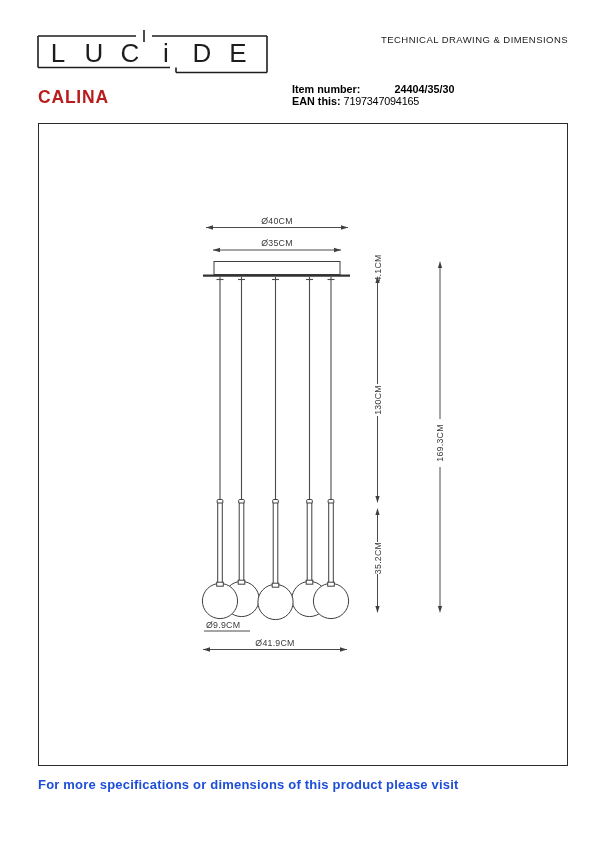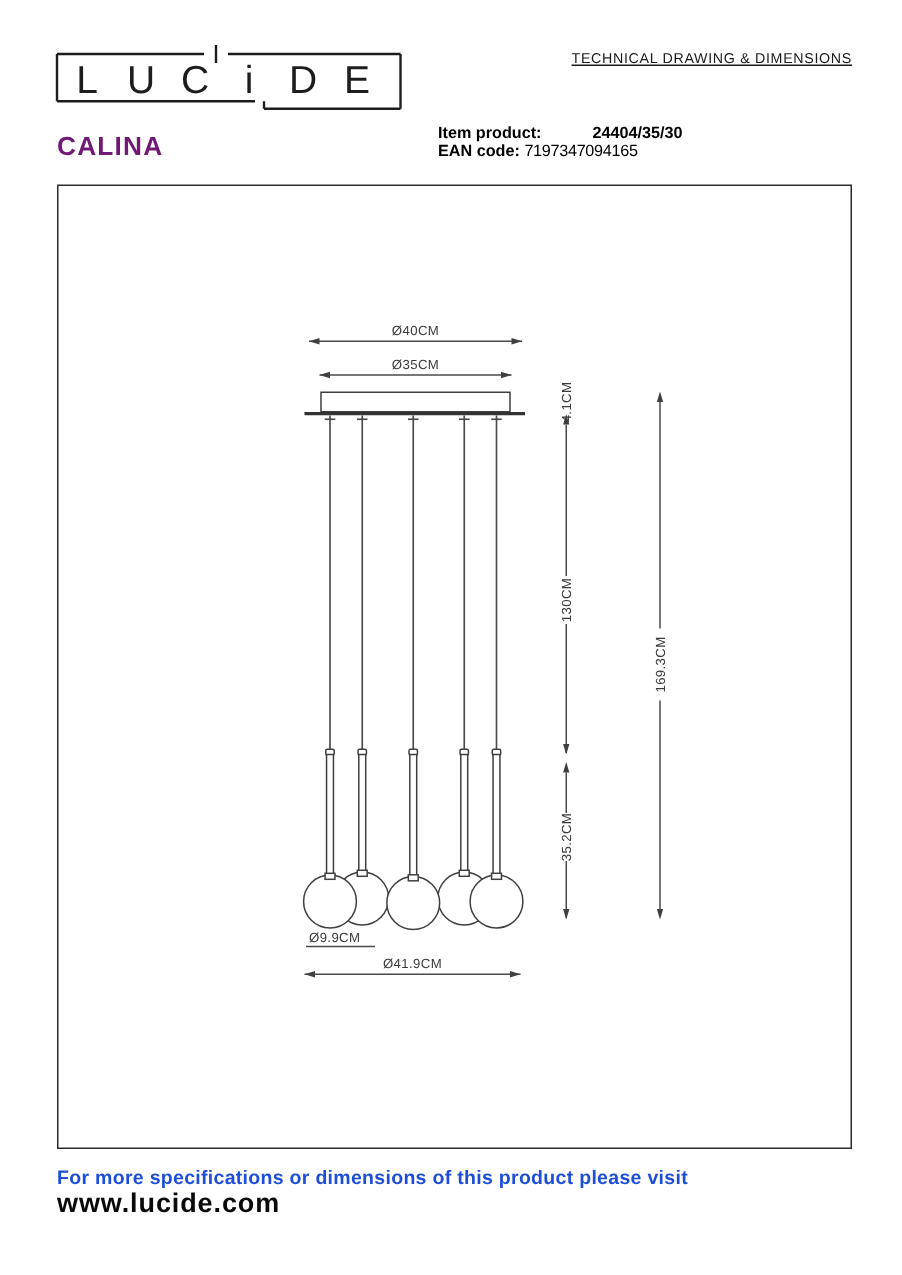--- a/index.html
+++ b/index.html
@@ -4,25 +4,25 @@
 <style>
   html,body{margin:0;padding:0;background:#ffffff;}
   .page{
     position:relative;width:601px;height:850px;background:#ffffff;
     font-family:"Liberation Sans",sans-serif;color:#000;overflow:hidden;
   }
   
   .logo-svg{position:absolute;left:36px;top:28px;}
   .doc-title{
     position:absolute;top:34px;right:33px;
-    font-size:9.5px;letter-spacing:.45px;color:#1a1a1a;text-decoration:underline;
+    font-size:9.5px;letter-spacing:.45px;color:#1a1a1a;
   }
   .product-name{
     position:absolute;left:38px;top:87px;margin:0;
-    font-size:17.5px;font-weight:bold;letter-spacing:.8px;color:#701a75;
+    font-size:17.5px;font-weight:bold;letter-spacing:.8px;color:#b91c1c;
   }
   .codes{position:absolute;left:292px;top:84px;font-size:10.8px;line-height:11.5px;}
   .codes .row{white-space:nowrap;}
   .codes .lbl{font-weight:bold;}
   .codes .val{font-weight:bold;margin-left:31px;}
   .codes .val-ean{font-weight:normal;letter-spacing:-.2px;}
   
   .frame{
     position:absolute;left:38px;top:123px;width:528px;height:641px;
     border:1.6px solid #2b2b2b;background:#fff;
@@ -71,25 +71,25 @@
       <text x="202" y="34">E</text>
     </g>
   </svg>
 
   <div class="doc-title">TECHNICAL DRAWING &amp; DIMENSIONS</div>
 
   <h1 class="product-name">CALINA</h1>
 
   <div class="codes">
     <div class="row">
-      <span class="lbl">Item product:</span>
+      <span class="lbl">Item number:</span>
       <span class="val">24404/35/30</span>
     </div>
     <div class="row">
-      <span class="lbl">EAN code:</span>
+      <span class="lbl">EAN this:</span>
       <span class="val-ean">7197347094165</span>
     </div>
   </div>
 
   <div class="frame"></div>
 
   <svg class="drawing-svg" width="601" height="850" viewBox="0 0 601 850">
 
     <g>
       <text class="dim" x="277" y="223.5" text-anchor="middle">Ø40CM</text>
@@ -179,15 +179,14 @@
     <g>
       <polygon class="arrow" points="440,261 437.9,268 442.1,268"></polygon>
       <line class="dline" x1="440" y1="268" x2="440" y2="419"></line>
       <text class="dim" transform="translate(443,443) rotate(-90)" text-anchor="middle">169.3CM</text>
       <line class="dline" x1="440" y1="467" x2="440" y2="606"></line>
       <polygon class="arrow" points="440,613 437.9,606 442.1,606"></polygon>
     </g>
   </svg>
 
   <p class="footer-note">For more specifications or dimensions of this product please visit</p>
-  <a class="website" href="#">www.lucide.com</a>
 
 </div>
 
 </body></html>

